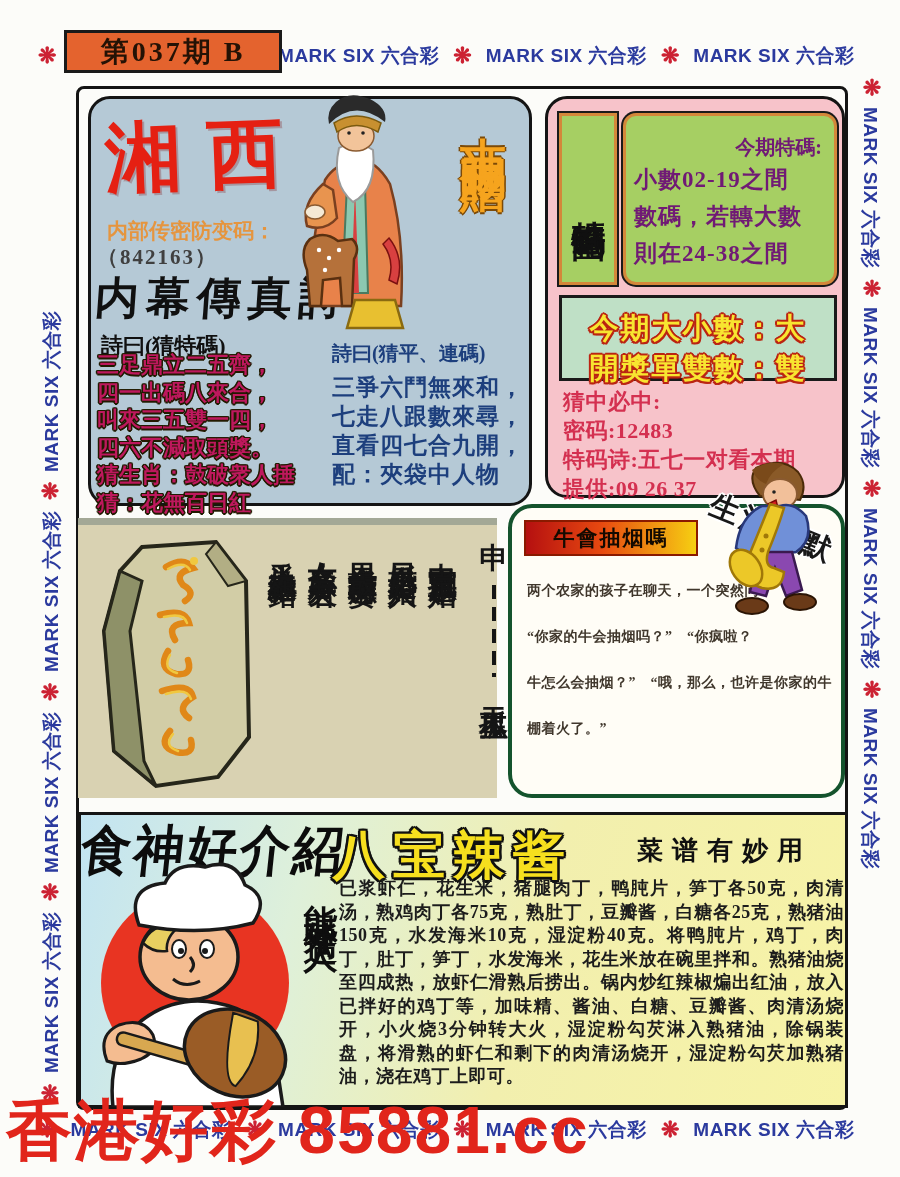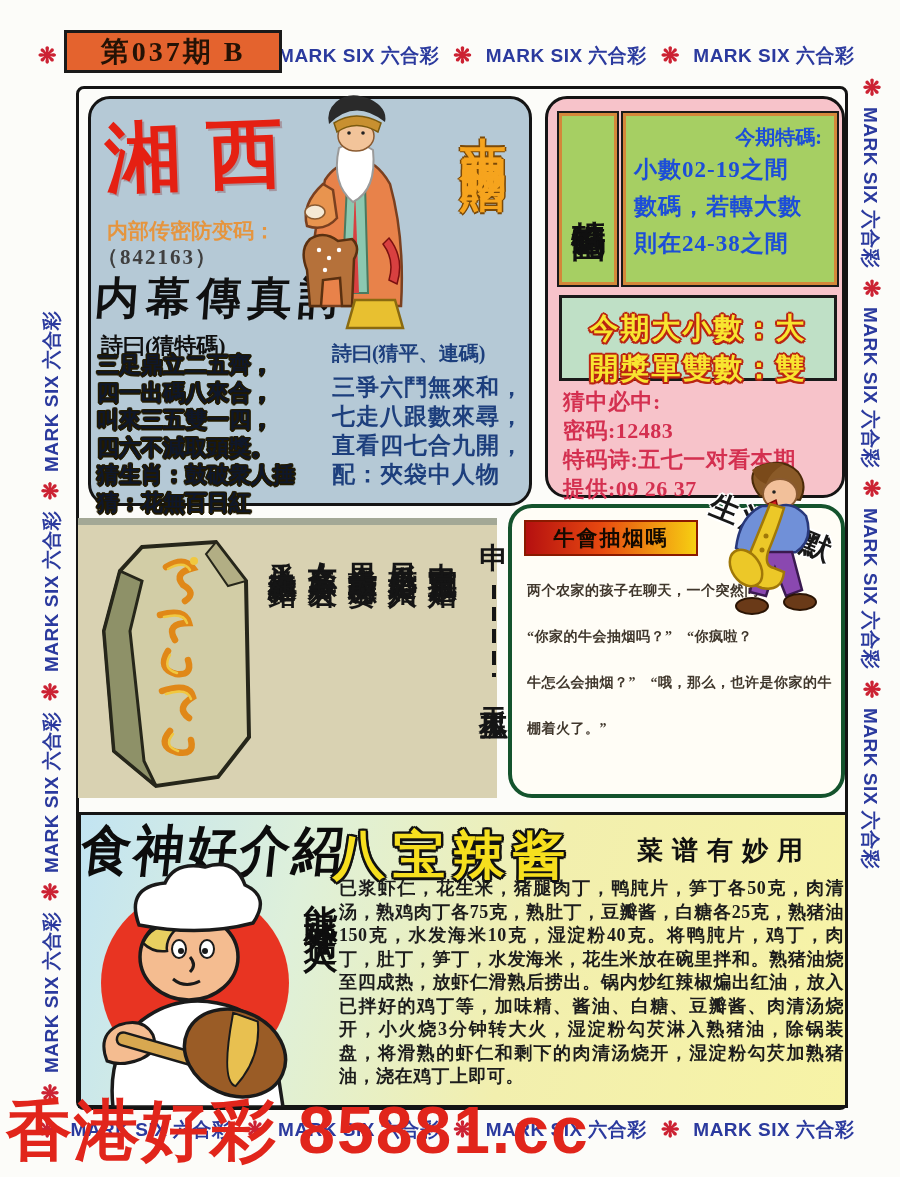--- a/index.html
+++ b/index.html
@@ -52,21 +52,21 @@
     position: absolute; left: 14px; top: 6px; font-size: 76px; font-weight: 900;
     color: #e52012; letter-spacing: 26px; transform: rotate(-2deg);
     text-shadow: 2px 2px 0 rgba(120,0,0,.25);
   }
   #code-label { position: absolute; left: 16px; top: 118px; font-size: 21px; font-weight: 900; color: #e5953f; }
   #code-value { position: absolute; left: 6px;  top: 144px; font-size: 21px; font-weight: 700; color: #404040; letter-spacing: 2px; }
   #fax-title  { position: absolute; left: 4px;  top: 170px; font-size: 44px; font-weight: 900; color: #101010; letter-spacing: 7px; transform: skewX(-4deg); }
   #tip-poem-label { position: absolute; left: 10px; top: 232px; font-size: 22px; font-weight: bold; color: #101010; }
   #tip-poem { position: absolute; left: 6px; top: 252px; font-size: 22px; font-weight: 900; line-height: 27.5px; }
   .oly {
-    color: #0f172a;
+    color: #be185d;
     text-shadow: -1.5px 0 #221a00, 1.5px 0 #221a00, 0 -1.5px #221a00, 0 1.5px #221a00,
                  -1px -1px #221a00, 1px 1px #221a00, 1px -1px #221a00, -1px 1px #221a00;
   }
   
   #deity-illustration { position: absolute; left: 293px; top: 88px; width: 135px; height: 255px; z-index: 5; }
   #deity-title {
     position: absolute; left: 452px; top: 100px; height: 236px;
     writing-mode: vertical-rl; text-orientation: upright;
     font-size: 46px; font-weight: 900; letter-spacing: 10px;
     color: #f6a41e;
@@ -83,21 +83,21 @@
   #range-wrap { position: absolute; left: 11px; top: 14px; width: 278px; height: 172px; display: flex; gap: 6px; }
   .gcell {
     background: #a6cf63; border: 3px solid #d4873a;
     box-shadow: 0 0 0 2px #1a1a1a;
   }
   #range-title-cell { width: 58px; display: flex; align-items: center; justify-content: center; }
   #range-title {
     writing-mode: vertical-rl; text-orientation: upright;
     font-size: 34px; font-weight: 900; color: #101010; letter-spacing: 3px;
   }
-  #range-body { flex: 1; padding: 8px 8px 4px 8px; color: #1d4ed8; }
+  #range-body { flex: 1; padding: 18px 8px 4px 8px; color: #701a75; border-radius: 13px; }
   #range-header { text-align: right; font-size: 20px; font-weight: 900; padding-right: 4px; }
   .range-line { font-size: 23px; font-weight: 900; line-height: 37px; letter-spacing: 1px; }
   #sizebox {
     position: absolute; left: 11px; top: 196px; width: 278px; height: 86px;
     background: #bfe0c6; border: 3px solid #1a1a1a; text-align: center; padding-top: 10px;
   }
   .olyr {
     font-size: 29px; font-weight: 900; line-height: 40px; letter-spacing: 2px;
     color: #f8e530;
     text-shadow: -2px 0 #bb2412, 2px 0 #bb2412, 0 -2px #bb2412, 0 2px #bb2412,

